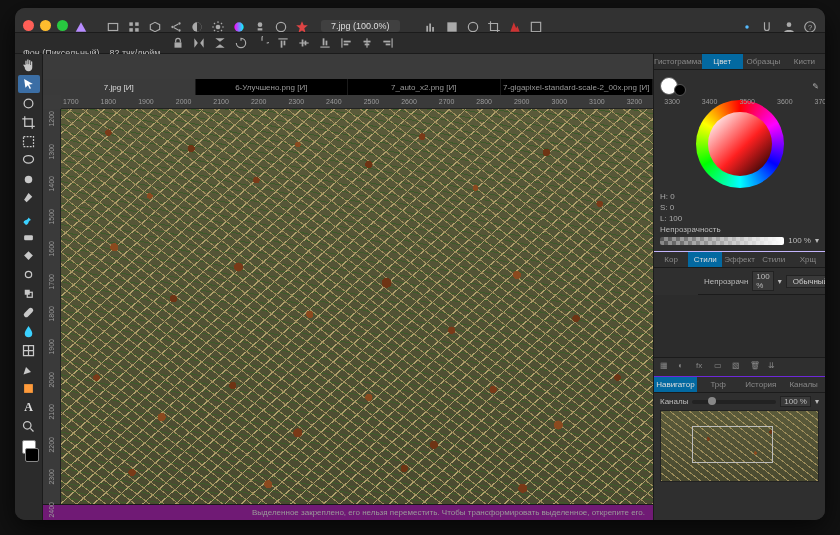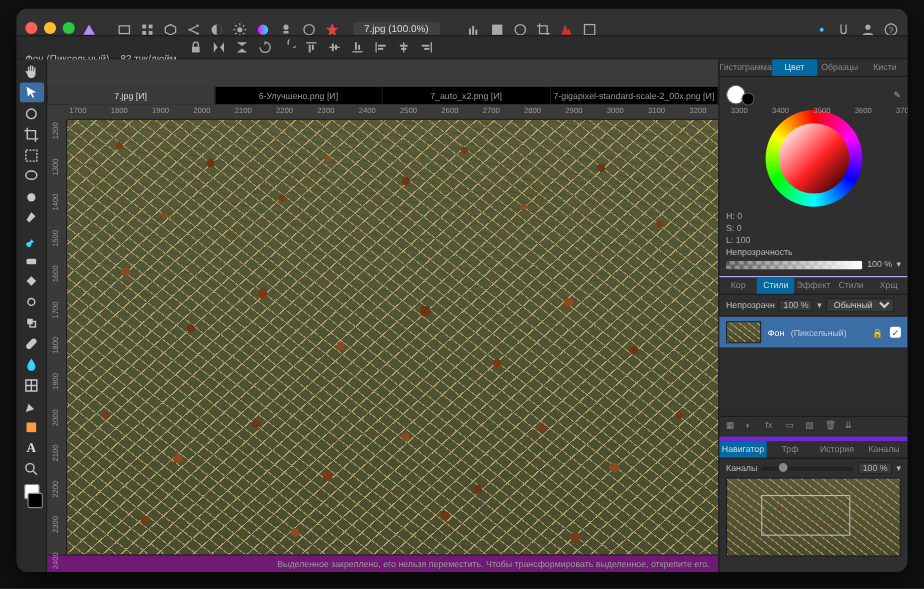--- a/index.html
+++ b/index.html
@@ -91,35 +91,35 @@
   .swatches-row { display: flex; align-items: center; gap: 4px; margin-bottom: 4px; }
   .bigcirc { width: 18px; height: 18px; border-radius: 50%; background: #fff; border: 1px solid #555; }
   .smcirc { width: 12px; height: 12px; border-radius: 50%; background: #000; border: 1px solid #555; margin-left: -8px; margin-top: 8px; }
   .eyedrop { margin-left: auto; color: #aaa; }
   .colorwheel { width: 88px; height: 88px; margin: 0 auto 4px; border-radius: 50%; background: conic-gradient(red, magenta, blue, cyan, lime, yellow, red); position: relative; }
   .colorwheel::after { content: ""; position: absolute; inset: 12px; border-radius: 50%; background: linear-gradient(135deg, #fff 6%, #ff2020 55%, #000 100%); }
   .hsl-row { display: flex; justify-content: space-between; font-size: 8px; color: #aaa; margin-top: 2px; }
   .op-row { display: flex; align-items: center; gap: 4px; margin-top: 2px; }
   .op-bar { flex: 1; height: 8px; background: linear-gradient(to right, transparent, #fff), repeating-conic-gradient(#888 0 25%, #555 0 50%) 0/8px 8px; border-radius: 2px; }
   .layers-panel { border-top: 1px solid #c4b5fd; }
-  .layer-ctrl { display: flex; align-items: center; padding: 3px 6px; gap: 4px; border-bottom: 1px solid #1b1b1b; }
+  .layer-ctrl { display: flex; align-items: center; padding: 3px 6px; gap: 4px; border-bottom: 1px solid #1b1b1b; margin-left: 44px; }
   .layer-row { display: flex; align-items: center; background: #3b6ea5; height: 28px; padding: 0 6px; gap: 6px; }
   .layer-thumb { width: 32px; height: 20px; border: 1px solid #222; background:
       repeating-linear-gradient(38deg, #9c8c5a 0 1px, transparent 1px 5px),
       linear-gradient(#5a5a3a, #4a4a30);
   }
   .layer-name { color: #fff; font-size: 8px; }
   .layer-type { color: #b9cee6; font-size: 8px; }
   .layer-spacer { flex: 1; }
   .layer-lock { color: #cfe0f2; }
   .layer-check { width: 10px; height: 10px; background: #fff; border-radius: 2px; display:flex;align-items:center;justify-content:center;color:#333;font-size:8px;}
   .layers-empty { height: 62px; background: #2c2c2c; }
   .icon-row { display: flex; gap: 6px; padding: 3px 6px; border-top: 1px solid #1b1b1b; }
   .icon-row .ir { width: 12px; height: 12px; color: #888; }
-  .nav-panel { border-top: 4px solid #6d28d9; display: flex; flex-direction: column; }
+  .nav-panel { border-top: 1px solid #6d28d9; display: flex; flex-direction: column; }
   .nav-ctrl { display: flex; align-items: center; gap: 4px; padding: 3px 6px; }
   .nav-slider { flex: 1; height: 4px; background: #222; border-radius: 2px; position: relative; }
   .nav-slider::after { content:""; position:absolute; left:18%; top:-3px; width:8px; height:8px; background:#888; border-radius:50%; }
   .nav-preview { flex:1; margin: 0 6px 6px; border:1px solid #222; background:
       radial-gradient(circle 4px at 30% 40%, #7a3a18 40%, transparent 42%),
       radial-gradient(circle 4px at 60% 60%, #8b4a1f 40%, transparent 42%),
       radial-gradient(circle 4px at 70% 30%, #6e3414 40%, transparent 42%),
       repeating-linear-gradient(38deg, #9c8c5a 0 1px, transparent 1px 6px),
       linear-gradient(#5a5a3a, #4a4a30);
       position:relative; min-height:72px;
@@ -551,28 +551,20 @@
           <div class="ptab">Эффект</div>
           <div class="ptab">Стили</div>
           <div class="ptab">Хрщ</div>
         </div>
         <div class="layer-ctrl">
           <span>Непрозрачн</span>
           <span style="background:#3a3a3a;padding:0 3px;border:1px solid #222;">100 %</span>
           <span>▾</span>
           <select><option>Обычный</option></select>
         </div>
-        <div class="layer-row">
-          <div class="layer-thumb"></div>
-          <span class="layer-name">Фон</span>
-          <span class="layer-type">(Пиксельный)</span>
-          <div class="layer-spacer"></div>
-          <span class="layer-lock">🔒</span>
-          <span class="layer-check">✓</span>
-        </div>
         <div class="layers-empty"></div>
         <div class="icon-row">
           <div class="ir">▦</div>
           <div class="ir">◐</div>
           <div class="ir">fx</div>
           <div class="ir">▭</div>
           <div class="ir">▧</div>
           <div class="ir">🗑</div>
           <div class="ir">⇊</div>
         </div>

